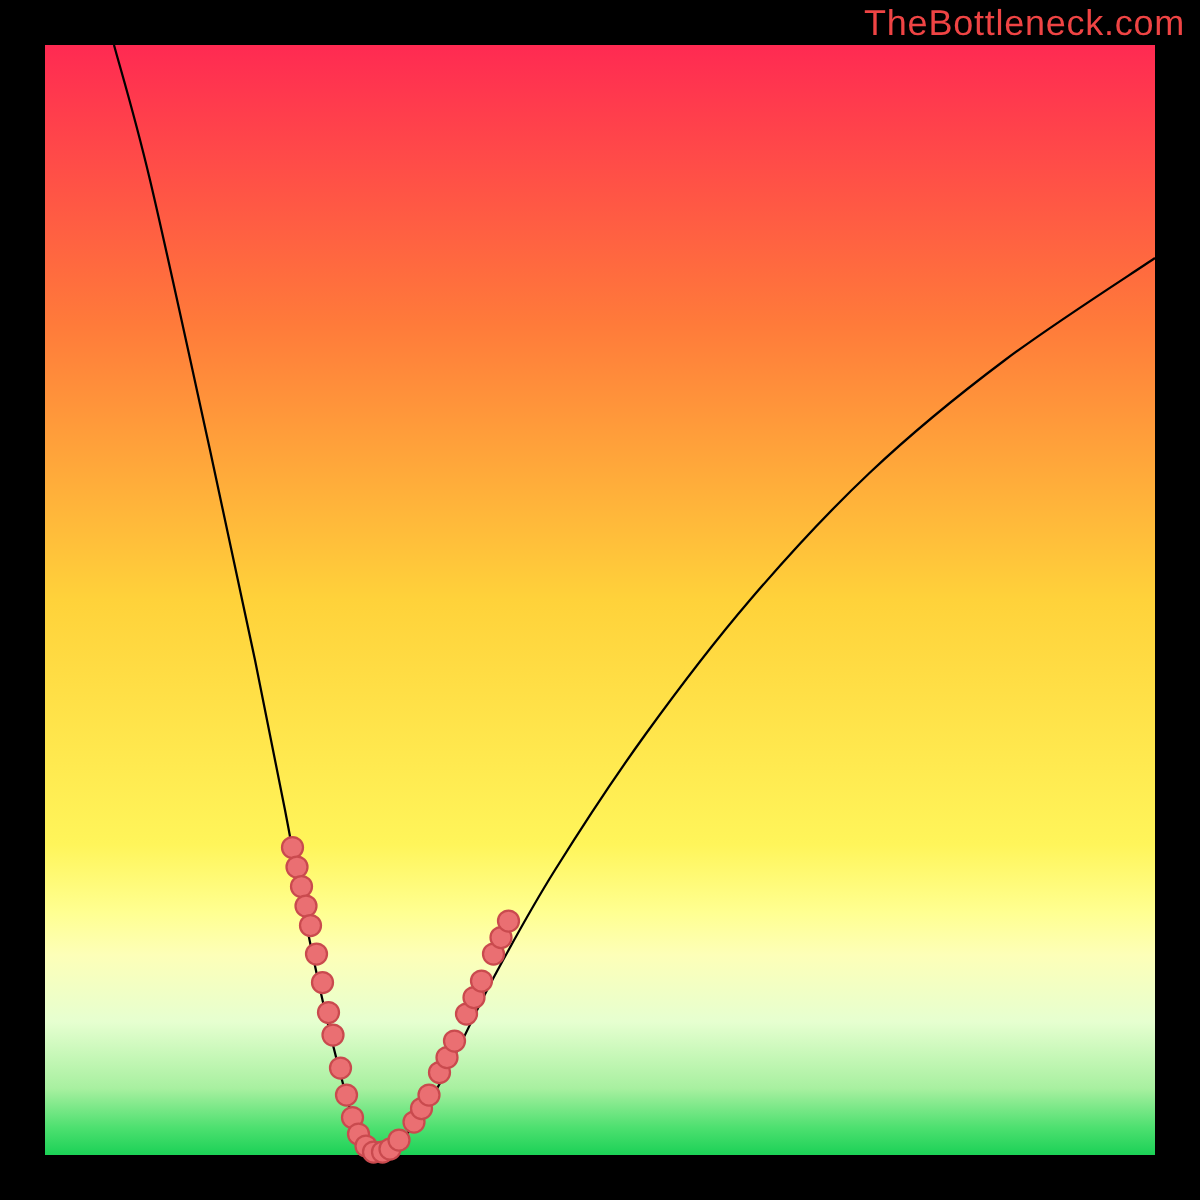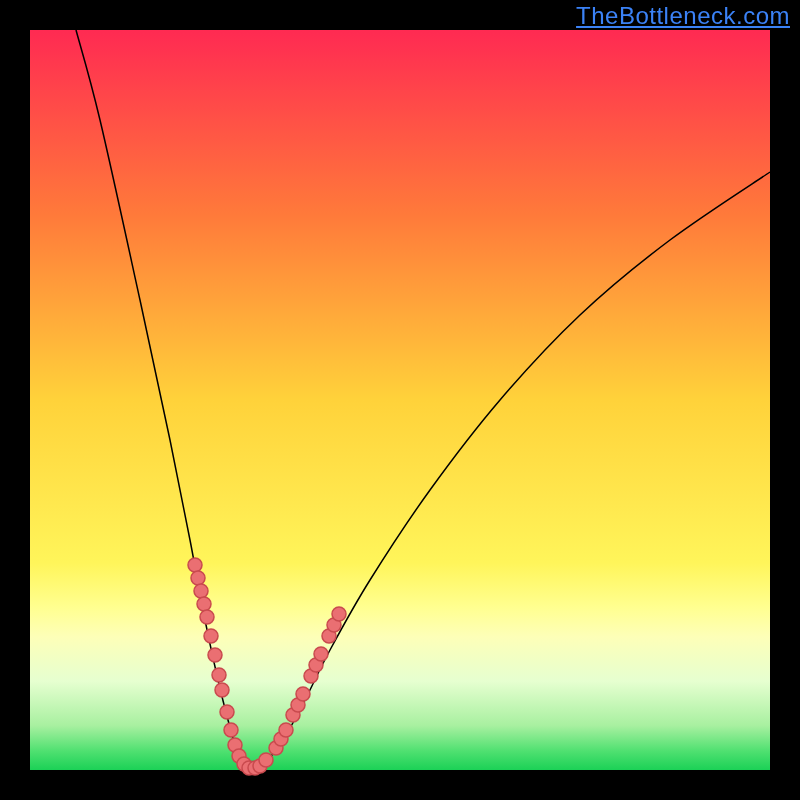--- a/index.html
+++ b/index.html
@@ -14,27 +14,26 @@
   .frame {
     position: relative;
     width: 800px;
     height: 800px;
     background: #000;
   }
   .watermark {
     position: absolute;
     top: 2px;
     right: 10px;
-    color: #3b82f6;
+    color: #ef4444;
     font-size: 24px;
     font-weight: 500;
     letter-spacing: 0.5px;
     z-index: 10;
     user-select: none;
-    text-decoration: underline;
   }
   svg {
     display: block;
   }
   .curve {
     fill: none;
     stroke: #000;
     stroke-width: 1.5;
   }
   .data-point {

